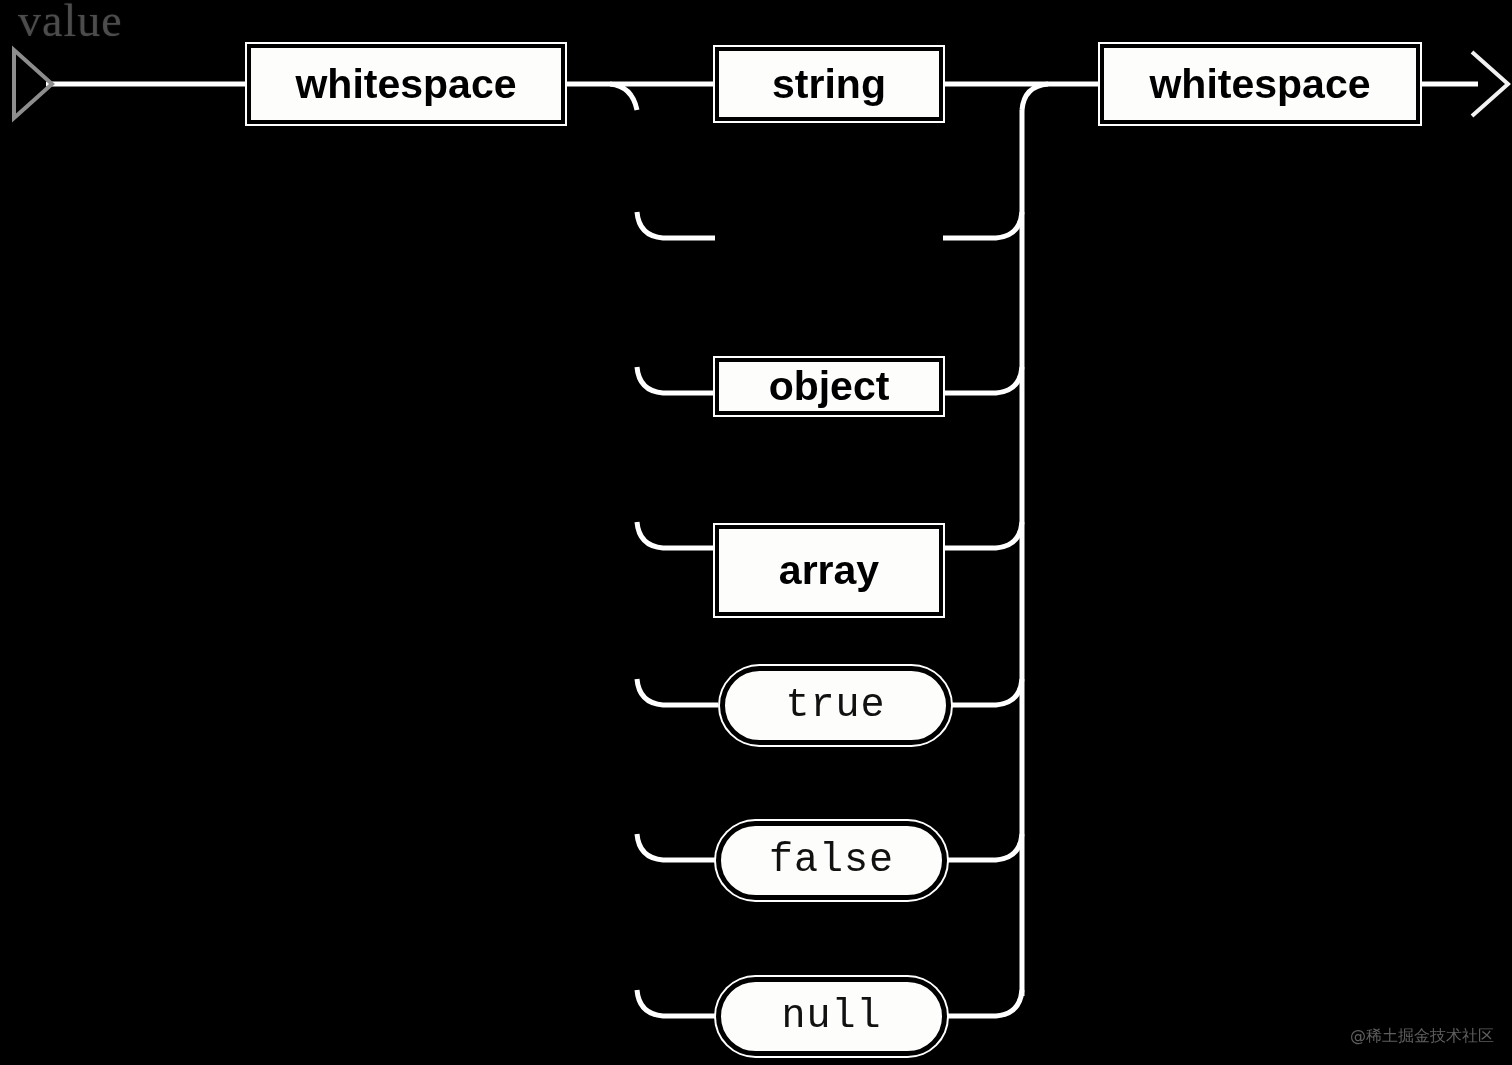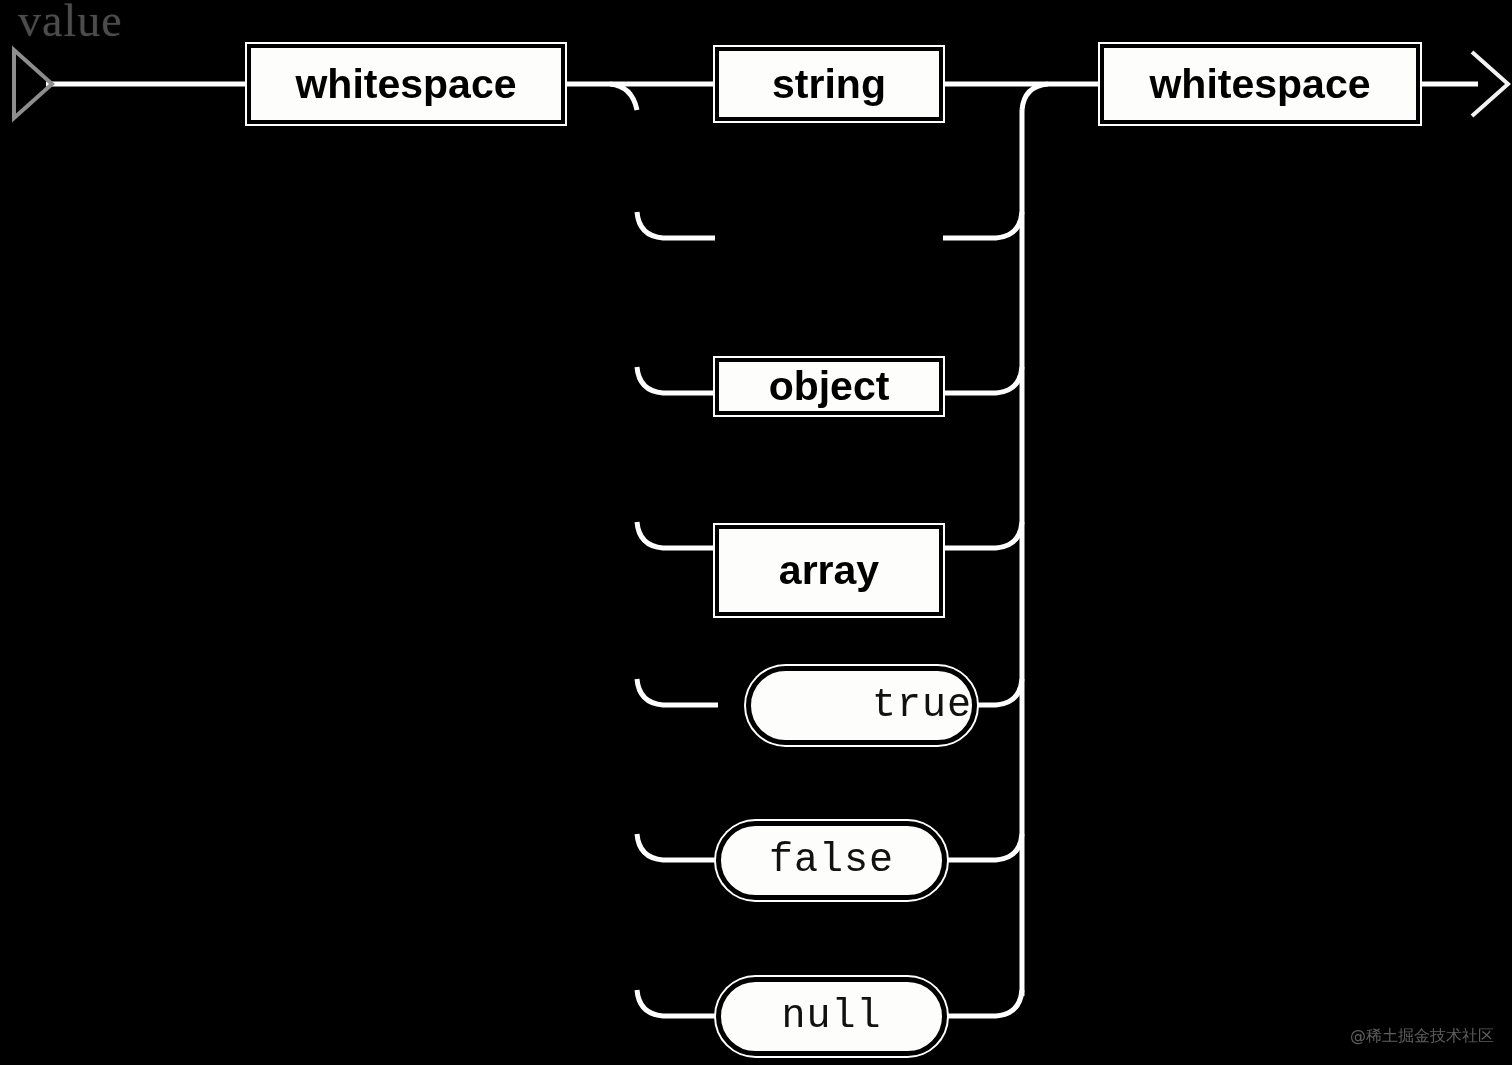--- a/index.html
+++ b/index.html
@@ -167,21 +167,21 @@
 
 
   <div class="nonterminal" style="left:715px; top:358px; width:228px; height:57px;">
     <span class="nt-text">object</span>
   </div>
 
   <div class="nonterminal" style="left:715px; top:513px; width:228px; height:91px;margin-top:12px;">
     <span class="nt-text">array</span>
   </div>
 
-  <div class="terminal" style="left:746px; top:666px; width:231px; height:79px;justify-content:flex-end;">
+  <div class="terminal" style="left:720px; top:666px; width:231px; height:79px;">
     <span class="t-text">true</span>
   </div>
 
   <div class="terminal" style="left:716px; top:821px; width:231px; height:79px;">
     <span class="t-text">false</span>
   </div>
 
   <div class="terminal" style="left:716px; top:977px; width:231px; height:79px;">
     <span class="t-text">null</span>
   </div>

